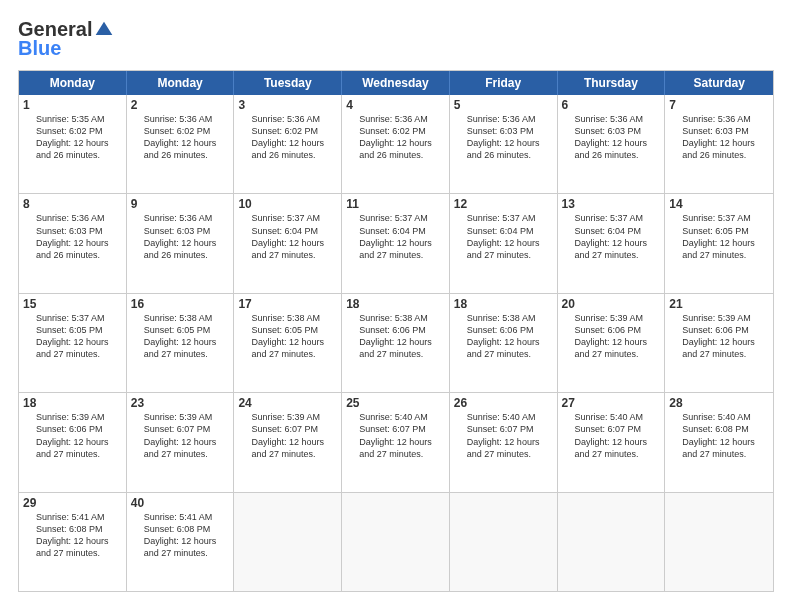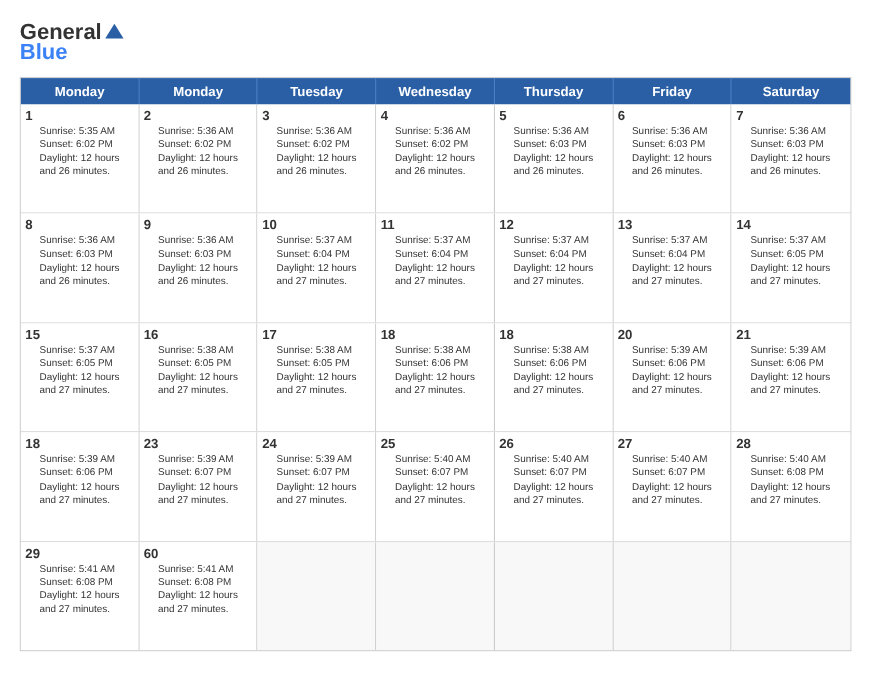--- a/index.html
+++ b/index.html
@@ -134,22 +134,22 @@
       <div class="subtitle"></div>
     </div>
   </div>
 
   <div class="calendar">
     <div class="cal-header-row">
     <div class="cal-header-cell">Monday</div>
         <div class="cal-header-cell">Monday</div>
         <div class="cal-header-cell">Tuesday</div>
         <div class="cal-header-cell">Wednesday</div>
+        <div class="cal-header-cell">Friday</div>
         <div class="cal-header-cell">Thursday</div>
-        <div class="cal-header-cell">Friday</div>
         <div class="cal-header-cell">Saturday</div>
       </div>
     <div class="cal-body">
     <div class="cal-week">
           <div class="cal-cell">
             <span class="day-num">1</span>
             <div class="info" style="white-space: pre-line;">Sunrise: 5:35 AM
 Sunset: 6:02 PM
 Daylight: 12 hours
 and 26 minutes.</div>
@@ -352,21 +352,21 @@
         </div>
         <div class="cal-week">
           <div class="cal-cell">
             <span class="day-num">29</span>
             <div class="info" style="white-space: pre-line;">Sunrise: 5:41 AM
 Sunset: 6:08 PM
 Daylight: 12 hours
 and 27 minutes.</div>
           </div>
           <div class="cal-cell">
-            <span class="day-num">60</span>
+            <span class="day-num">40</span>
             <div class="info" style="white-space: pre-line;">Sunrise: 5:41 AM
 Sunset: 6:08 PM
 Daylight: 12 hours
 and 27 minutes.</div>
           </div>
           <div class="cal-cell empty"></div>
           <div class="cal-cell empty"></div>
           <div class="cal-cell empty"></div>
           <div class="cal-cell empty"></div>
           <div class="cal-cell empty"></div>

